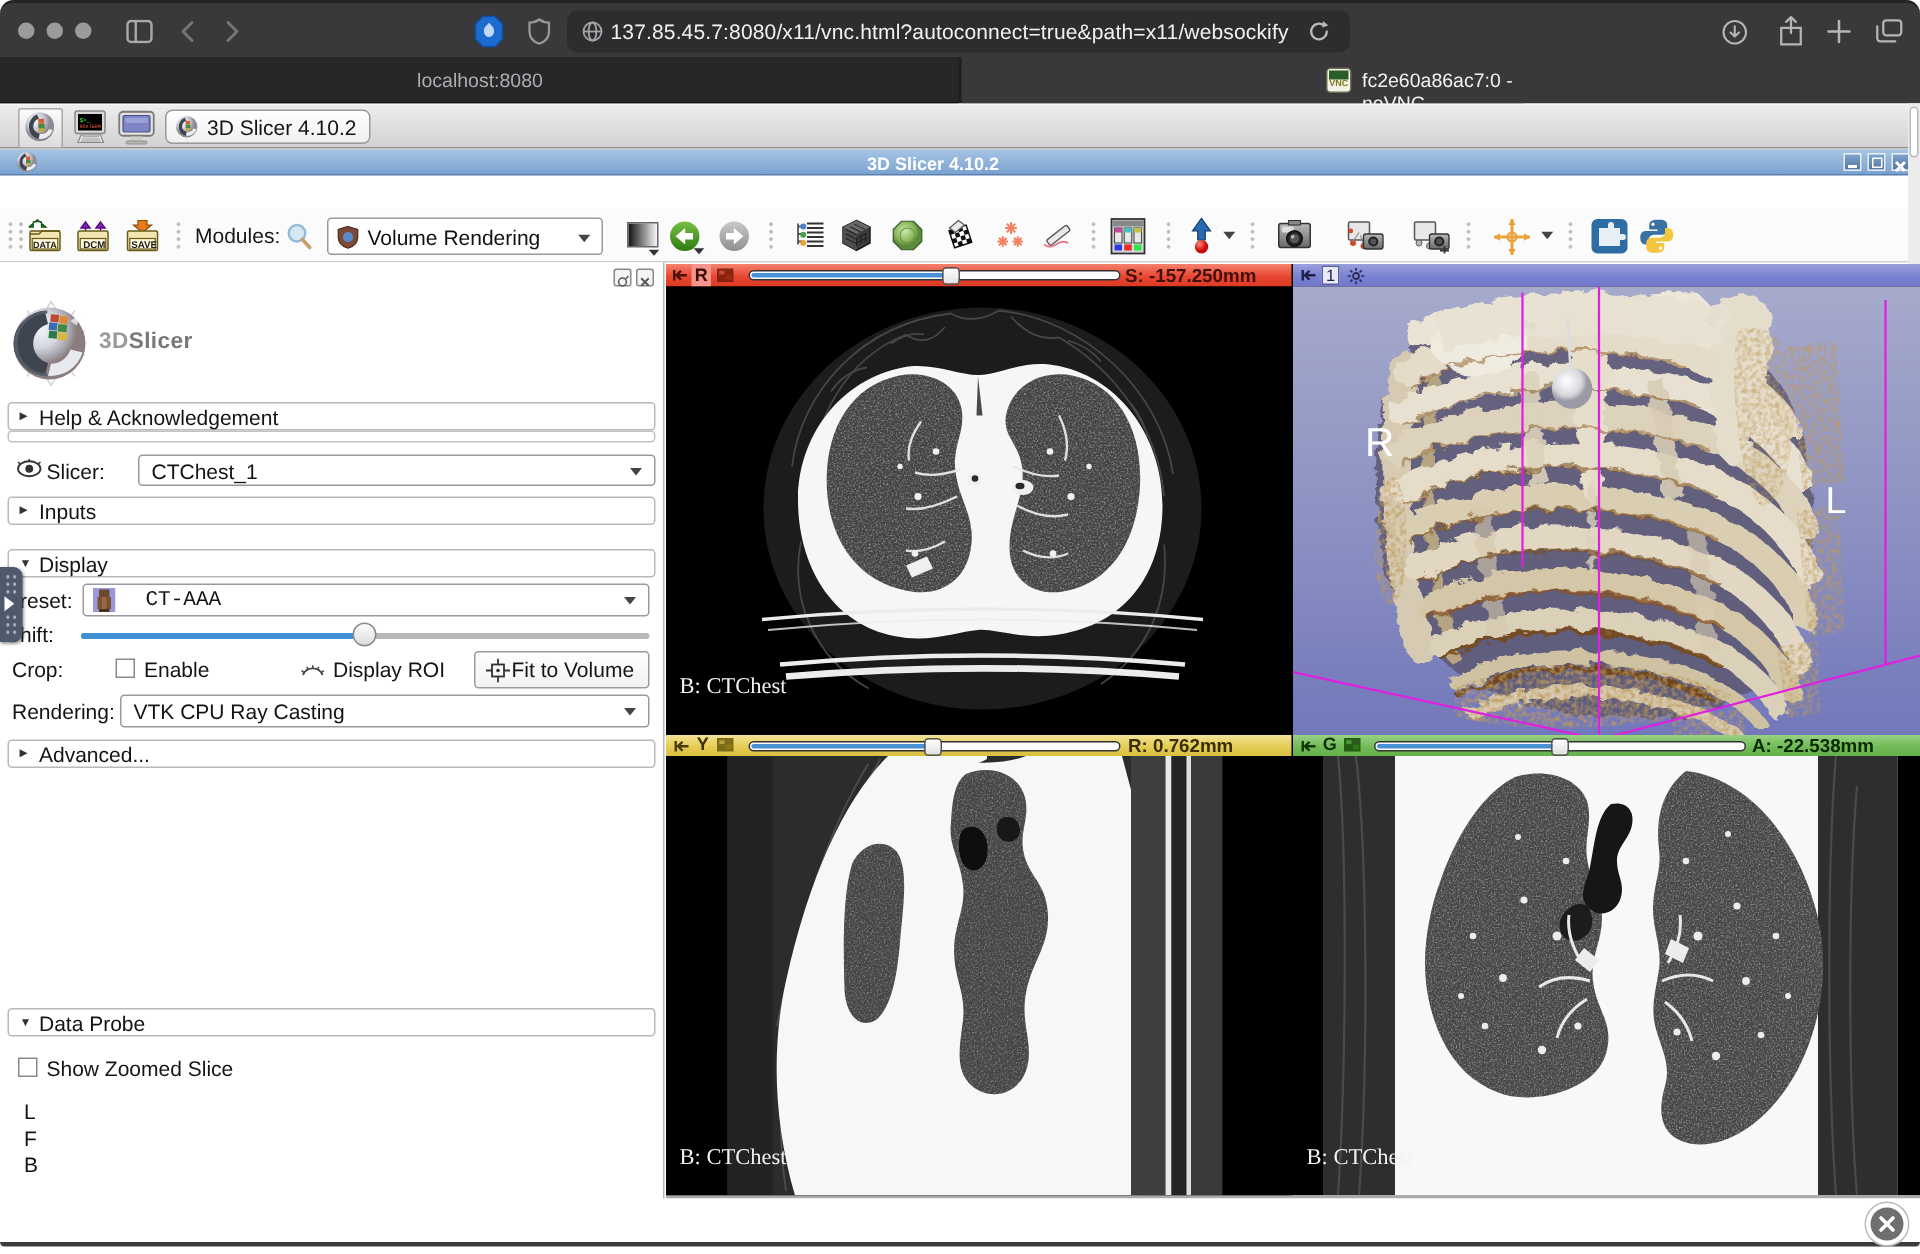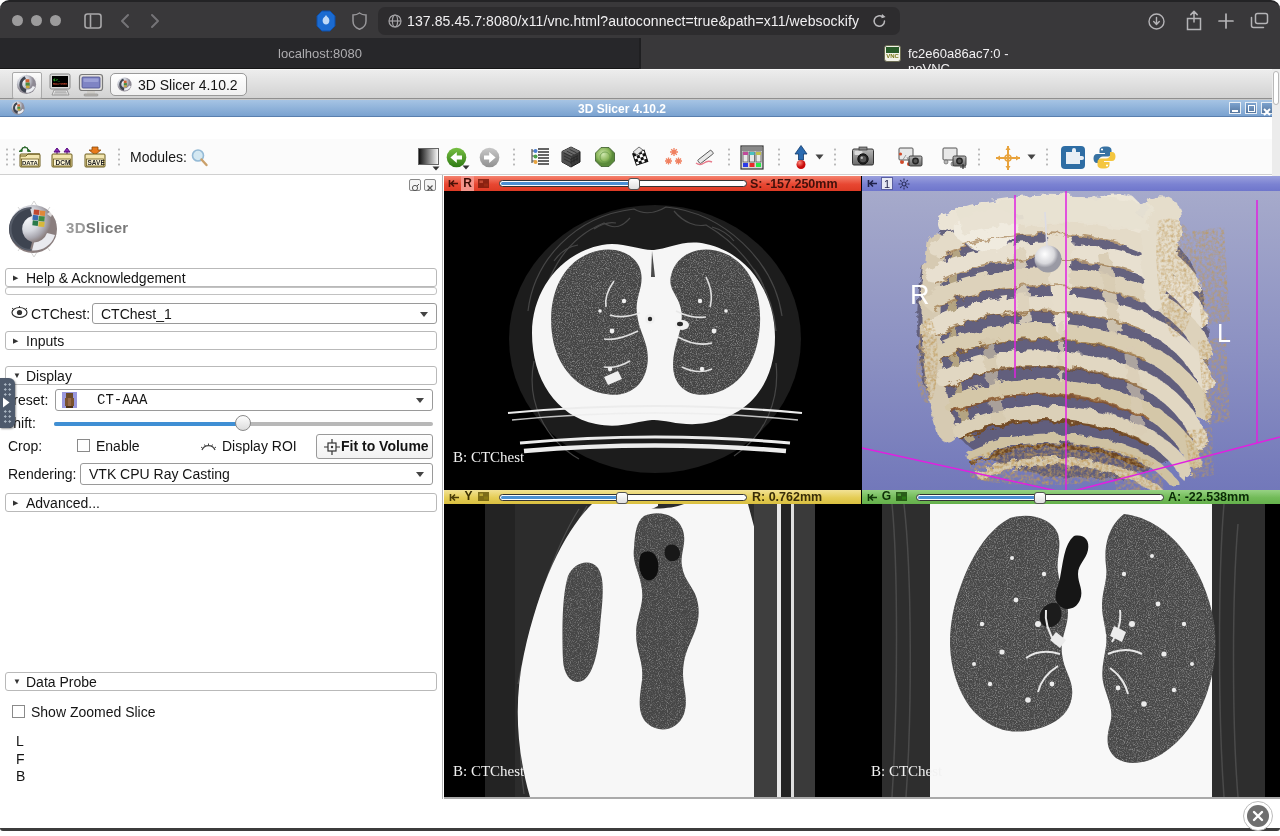--- a/index.html
+++ b/index.html
@@ -191,20 +191,30 @@
       <rect x="2.5" y="13" width="17" height="7" fill="#fdf6d8" stroke="#6a5a1a" stroke-width="0.8"></rect>
       <text x="3.5" y="19" font-size="6.5" font-weight="bold" fill="#222" font-family="Liberation Sans">SAVE</text>
     </svg>
     <div class="abs" style="left:130px;top:10px;font-size:14px;color:#161616;">Modules:</div>
 
     <svg class="abs" style="left:190px;top:9px" width="19" height="19" viewBox="0 0 19 19">
       <circle cx="8" cy="7.5" r="5.5" fill="#cfe6f2" stroke="#8ab4d2" stroke-width="1.6" opacity="0.9"></circle>
       <line x1="11.5" y1="11.5" x2="16.5" y2="17" stroke="#caa06a" stroke-width="2.4" stroke-linecap="round"></line>
     </svg>
 
+    <div class="abs" style="left:218px;top:6px;width:184px;height:25px;background:#fff;border:1px solid #9a9a9a;border-radius:3px;box-sizing:border-box;">
+      <svg style="position:absolute;left:5px;top:4px" width="16" height="16" viewBox="0 0 16 16">
+        <path d="M8 1 L14.5 3 L14.5 8 C14.5 12 11.5 14.5 8 15.5 C4.5 14.5 1.5 12 1.5 8 L1.5 3 Z" fill="#7a4a3a" stroke="#4a2a1a" stroke-width="0.8"></path>
+        <circle cx="8" cy="8" r="3.4" fill="#5a8ac8"></circle>
+      </svg>
+      <div style="position:absolute;left:26px;top:4px;font-size:14px;color:#111;">Volume Rendering</div>
+      <svg style="position:absolute;right:7px;top:10px" width="9" height="6" viewBox="0 0 9 6">
+          <path d="M0.5 0.5 L8.5 0.5 L4.5 5.5 Z" fill="#444"></path>
+        </svg>
+    </div>
 
     <div class="abs" style="left:418px;top:9px;width:21px;height:17px;background:linear-gradient(90deg,#111,#f8f8f8);border:1px solid #666;box-sizing:border-box;"></div>
     <svg class="abs" style="left:432px;top:27px" width="8" height="5" viewBox="0 0 8 5">
         <path d="M0.5 0.5 L7.5 0.5 L4 4.5 Z" fill="#333"></path>
       </svg>
 
     <svg class="abs" style="left:446px;top:8px" width="21" height="21" viewBox="0 0 21 21">
       <circle cx="10.5" cy="10.5" r="9.8" fill="url(#gb)"></circle>
       <defs>
           <linearGradient id="gb" x1="0" y1="0" x2="0" y2="1">
@@ -427,21 +437,21 @@
     <div class="cbar" style="left:5px;top:93px;width:432px;">
       <span class="tri">▶</span>Help &amp; Acknowledgement
     </div>
     <div class="abs" style="left:5px;top:112px;width:432px;height:8px;border:1px solid #c2c2c2;border-radius:3px;box-sizing:border-box;"></div>
 
     <svg class="abs" style="left:11px;top:131px" width="17" height="13" viewBox="0 0 17 13">
       <ellipse cx="8.5" cy="6.5" rx="7.5" ry="5" fill="#fff" stroke="#333" stroke-width="1.2"></ellipse>
       <circle cx="8.5" cy="6.5" r="2.6" fill="#333"></circle>
       <path d="M1 2 L2.8 3.6 M16 2 L14.2 3.6 M8.5 0 L8.5 1.5" stroke="#333" stroke-width="1"></path>
     </svg>
-    <div class="abs" style="left:31px;top:131px;">CTChest:</div>
+    <div class="abs" style="left:31px;top:131px;">Slicer:</div>
     <div class="combo" style="left:92px;top:128px;width:345px;height:21px;">
         <span style="padding-left:8px;">CTChest_1</span>
         <span class="arr"></span>
       </div>
 
     <div class="cbar" style="left:5px;top:156px;width:432px;"><span class="tri">▶</span>Inputs</div>
 
     <div class="cbar" style="left:5px;top:191px;width:432px;"><span class="tri" style="font-size:8px;">▼</span>Display</div>
 
     <div class="abs" style="left:4px;top:217px;z-index:1;">Preset:</div>
@@ -463,21 +473,21 @@
     <div class="abs" style="left:235px;top:240px;width:16px;height:16px;border-radius:50%;background:linear-gradient(#fdfdfd,#dcdcdc);border:1px solid #8a8a8a;box-sizing:border-box;"></div>
 
     <div class="abs" style="left:8px;top:263px;">Crop:</div>
     <div class="abs" style="left:77px;top:264px;width:13px;height:13px;border:1px solid #8a8a8a;background:#fff;box-sizing:border-box;"></div>
     <div class="abs" style="left:96px;top:263px;">Enable</div>
     <svg class="abs" style="left:200px;top:265px" width="17" height="12" viewBox="0 0 17 12">
       <path d="M2 10 a7 7 0 0 1 13 0" fill="none" stroke="#444" stroke-width="1.3"></path>
       <path d="M1 7 L2.6 8.2 M16 7 L14.4 8.2 M8.5 3.5 L8.5 5.5 M4.5 4.5 L5.5 6.5 M12.5 4.5 L11.5 6.5" stroke="#444" stroke-width="1"></path>
     </svg>
     <div class="abs" style="left:222px;top:263px;">Display ROI</div>
-    <div class="abs" style="left:316px;top:259px;width:117px;height:25px;border:1px solid #9a9a9a;border-radius:3px;background:linear-gradient(#fefefe,#f2f2f2);box-sizing:border-box;font-weight:bold;">
+    <div class="abs" style="left:316px;top:259px;width:117px;height:25px;border:1px solid #9a9a9a;border-radius:3px;background:linear-gradient(#fefefe,#f2f2f2);box-sizing:border-box;">
       <svg style="position:absolute;left:7px;top:4px" width="16" height="16" viewBox="0 0 16 16">
         <rect x="4" y="4" width="8" height="8" fill="none" stroke="#333" stroke-width="1.2"></rect>
         <path d="M8 0 L8 4 M8 12 L8 16 M0 8 L4 8 M12 8 L16 8" stroke="#333" stroke-width="1.2"></path>
         <circle cx="8" cy="8" r="1.2" fill="#333"></circle>
       </svg>
       <span style="position:absolute;left:24px;top:3px;">Fit to Volume</span>
     </div>
 
     <div class="abs" style="left:8px;top:291px;">Rendering:</div>
     <div class="combo" style="left:80px;top:288px;width:353px;height:22px;">

